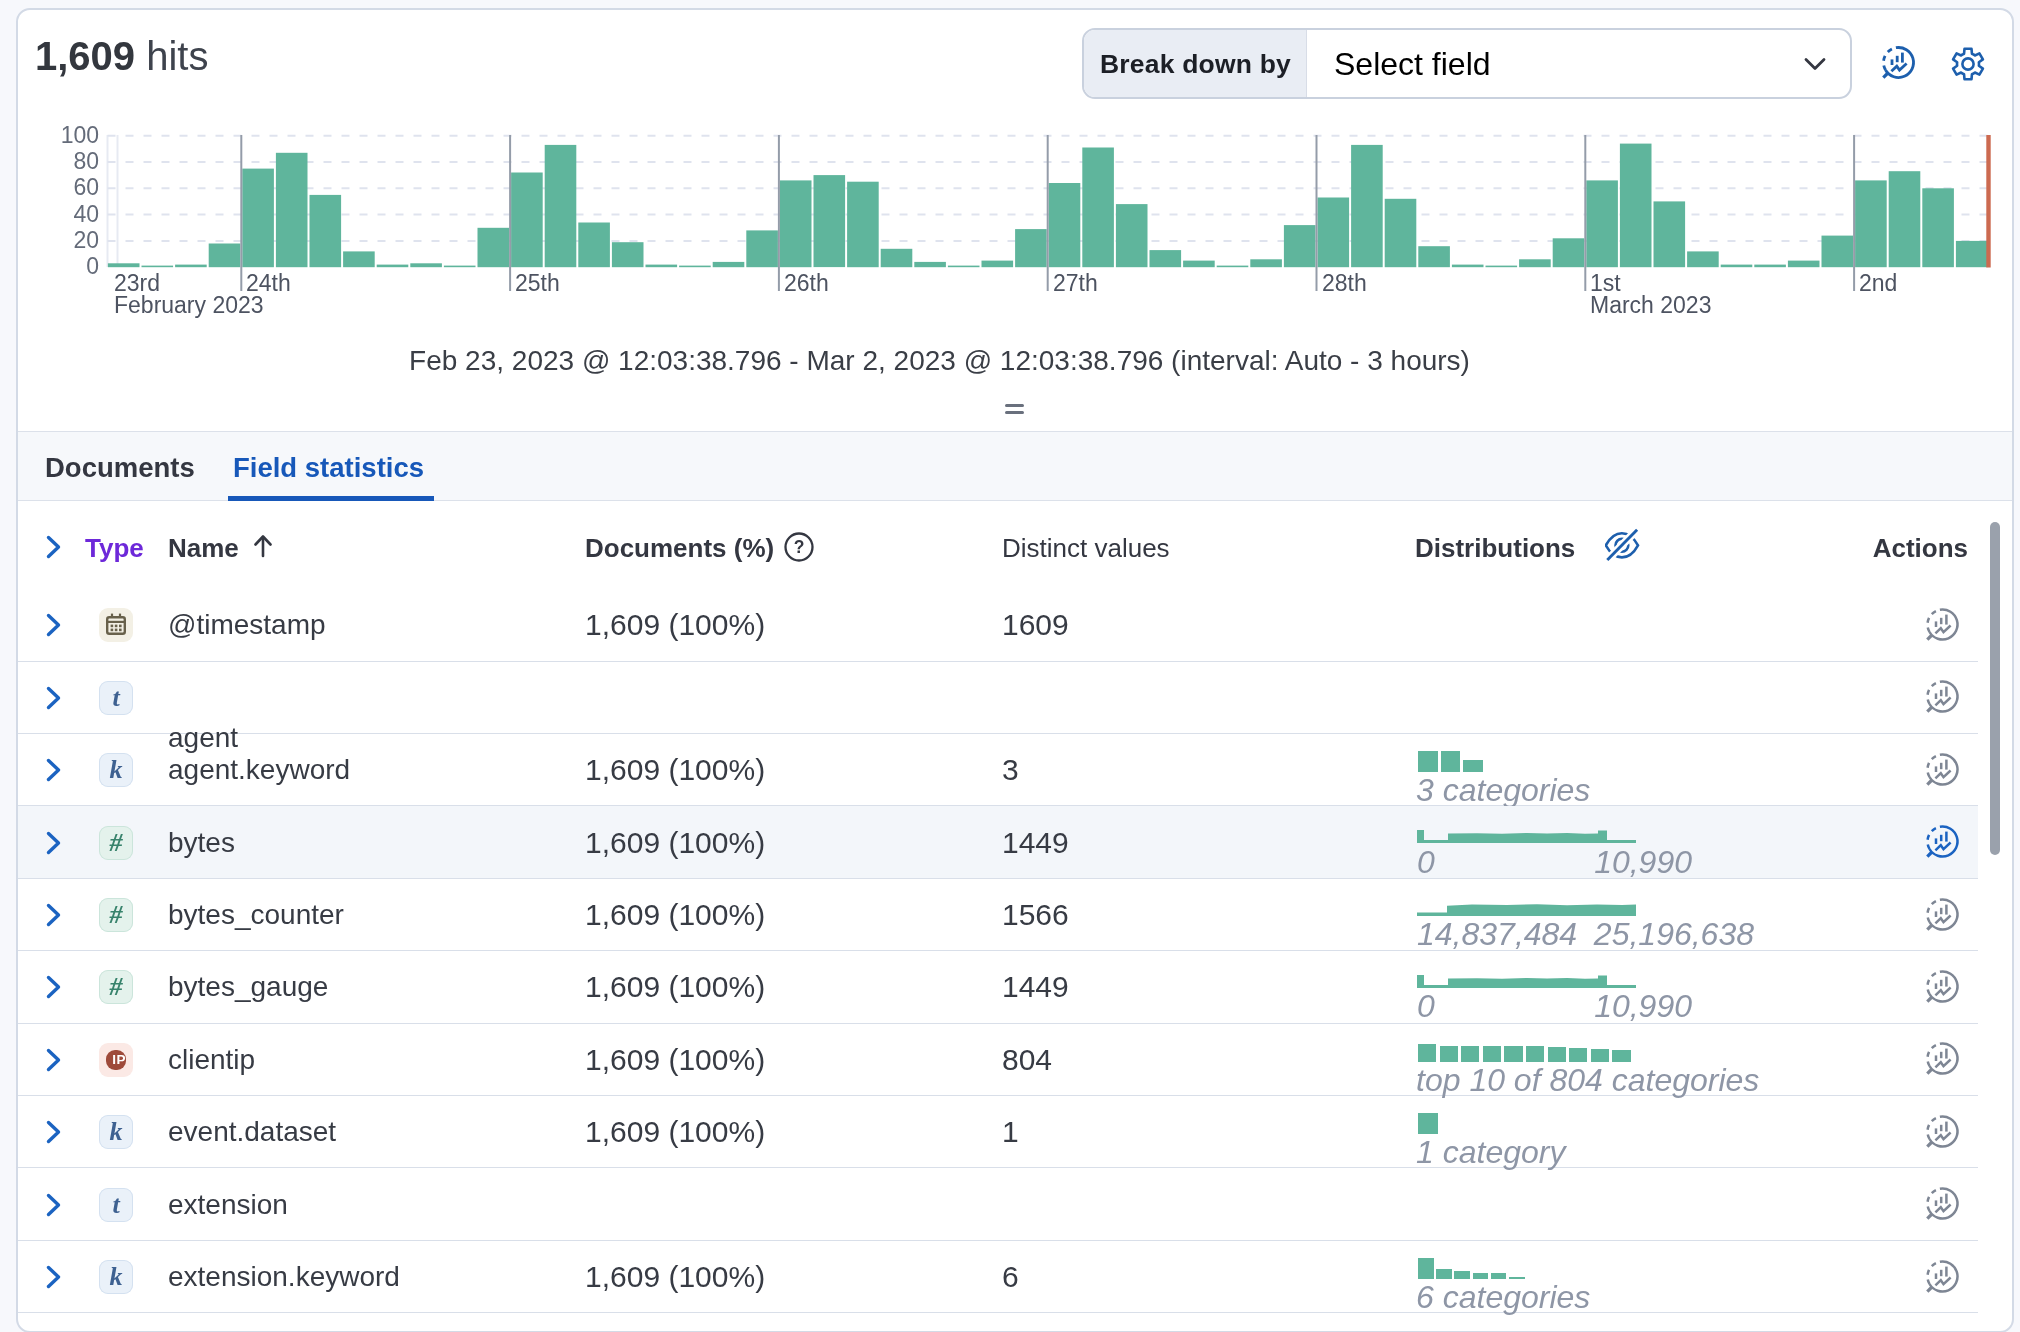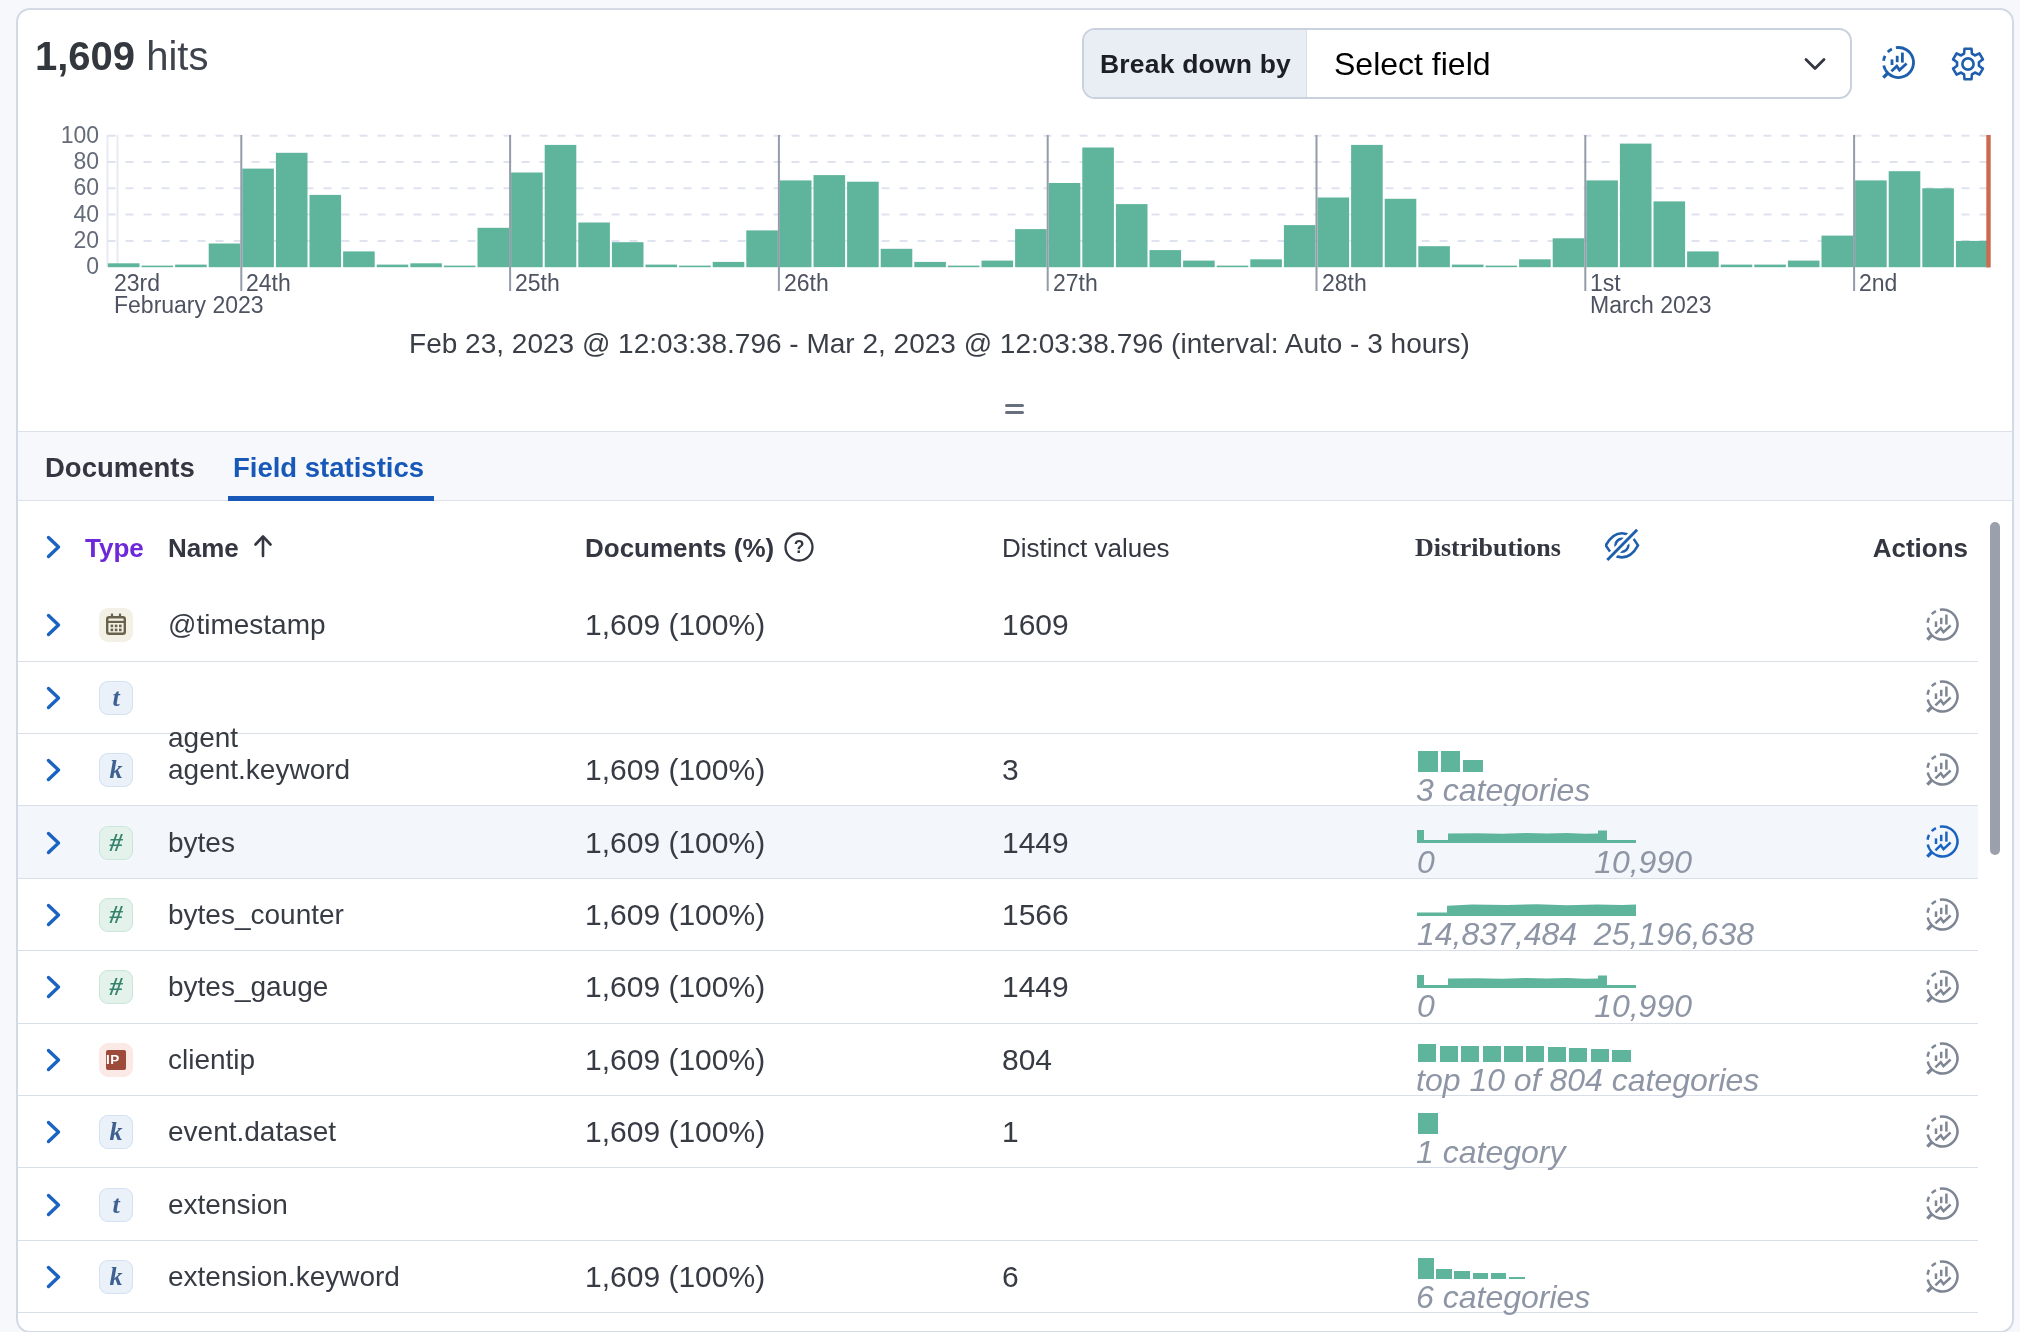--- a/index.html
+++ b/index.html
@@ -119,21 +119,21 @@
 <text x="515" y="291" font-size="23" fill="#4D5361">25th</text>
 <text x="784" y="291" font-size="23" fill="#4D5361">26th</text>
 <text x="1053" y="291" font-size="23" fill="#4D5361">27th</text>
 <text x="1322" y="291" font-size="23" fill="#4D5361">28th</text>
 <text x="1590" y="291" font-size="23" fill="#4D5361">1st</text>
 <text x="1859" y="291" font-size="23" fill="#4D5361">2nd</text>
 <text x="114" y="313" font-size="23" fill="#4D5361">February 2023</text>
 <text x="1590" y="313" font-size="23" fill="#4D5361">March 2023</text>
 </svg>
 
-<div style="position:absolute;left:0;top:328px;width:1879px;text-align:center;font-size:28px;color:#3A3E46;">Feb 23, 2023 @ 12:03:38.796 - Mar 2, 2023 @ 12:03:38.796 (interval: Auto - 3 hours)</div>
+<div style="position:absolute;left:0;top:345px;width:1879px;text-align:center;font-size:28px;color:#3A3E46;">Feb 23, 2023 @ 12:03:38.796 - Mar 2, 2023 @ 12:03:38.796 (interval: Auto - 3 hours)</div>
 
 <div style="position:absolute;left:1005px;top:404px;width:19px;height:3.2px;background:#69707D;border-radius:2px;"></div>
 <div style="position:absolute;left:1005px;top:410.5px;width:19px;height:3.2px;background:#69707D;border-radius:2px;"></div>
 
 <div style="position:absolute;left:18px;top:431px;width:1994px;height:70px;background:#F6F8FB;border-top:1.5px solid #DCE1EA;border-bottom:1.5px solid #DCE1EA;"></div>
 <div style="position:absolute;left:45px;top:452px;font-size:27.5px;font-weight:bold;color:#343741;">Documents</div>
 <div style="position:absolute;left:233px;top:452px;font-size:27.5px;font-weight:bold;color:#1758B9;">Field statistics</div>
 <div style="position:absolute;left:228px;top:496px;width:206px;height:5px;background:#1758B9;"></div>
 
 <svg width="34" height="34" viewBox="0 0 34 34" style="position:absolute;left:36px;top:530px">
@@ -146,21 +146,21 @@
 <path d="M15 25 V6.5"></path>
 <path d="M7.5 13.5 L15 5.5 L22.5 13.5"></path>
 </g>
   </svg>
 <div style="position:absolute;left:585px;top:533px;font-size:26px;font-weight:bold;color:#343741;">Documents (%)</div>
 <svg width="32" height="32" viewBox="0 0 32 32" style="position:absolute;left:783px;top:531px">
 <circle cx="16" cy="16" r="13.5" fill="none" stroke="#343741" stroke-width="2.3"></circle>
 <text x="16" y="22" text-anchor="middle" font-size="17.5" font-weight="bold" font-family="Liberation Sans, sans-serif" fill="#343741">?</text>
 </svg>
 <div style="position:absolute;left:1002px;top:533px;font-size:26px;font-weight:normal;color:#343741;">Distinct values</div>
-<div style="position:absolute;left:1415px;top:533px;font-size:26px;font-weight:bold;color:#343741;font-family:Liberation Serif, serif;">Distributions</div>
+<div style="position:absolute;left:1415px;top:533px;font-size:26px;font-weight:bold;color:#343741;">Distributions</div>
 <svg width="36" height="36" viewBox="0 0 36 36" style="position:absolute;left:1605px;top:527px">
 <g fill="none" stroke="#1D5FAD" stroke-width="2.6">
 <path d="M0.8 18.3 C5.2 10.3 10.4 6.2 16.9 6.2 C23.4 6.2 28.6 10.3 33.0 18.3 C28.6 26.3 23.4 30.4 16.9 30.4 C10.4 30.4 5.2 26.3 0.8 18.3 Z"></path>
 <circle cx="16.9" cy="18.3" r="6.4"></circle>
 </g>
 <path d="M1.6 33.8 L32.8 2.0" stroke="#ffffff" stroke-width="8" fill="none"></path>
 <path d="M2.3 33.1 L32.1 2.7" stroke="#1D5FAD" stroke-width="2.9" fill="none"></path>
 </svg>
 <div style="position:absolute;left:1770px;top:533px;width:198px;text-align:right;font-size:26px;font-weight:bold;color:#343741;">Actions</div>
 
@@ -309,21 +309,21 @@
 <path d="M22.4 7.6 V17.6"></path>
 <path d="M11.4 26.3 L16.8 21.2 L19.5 25.1 L26.6 18.5"></path>
 <path stroke-width="3.2" d="M7.9 28.0 L3.3 32.6"></path>
 </g>
   </svg>
 <div style="position:absolute;left:18px;top:1023.6px;width:1960px;height:72.4px;border-bottom:1.5px solid #D9DFE9;"></div>
 <svg width="34" height="34" viewBox="0 0 34 34" style="position:absolute;left:36px;top:1042.8000000000002px">
 <path d="M12.5 7.5 L22.5 17 L12.5 26.5" fill="none" stroke="#1B63C1" stroke-width="3.4" stroke-linecap="round" stroke-linejoin="round"></path>
 </svg>
 <div style="position:absolute;left:99px;top:1042.8000000000002px;width:34px;height:34px;border-radius:9px;background:#FBE9E5;"></div>
-<div style="position:absolute;left:106px;top:1049.8000000000002px;width:20px;height:20px;border-radius:2px;background:#9E4A3A;text-align:left;"><span style="font-size:13.5px;font-weight:bold;letter-spacing:0.5px;line-height:20px;color:#fff;">IP</span></div>
+<div style="position:absolute;left:106px;top:1049.8000000000002px;width:20px;height:20px;border-radius:9px;background:#9E4A3A;text-align:right;"><span style="font-size:13.5px;font-weight:bold;letter-spacing:0.5px;line-height:20px;color:#fff;">IP</span></div>
 <div class="cell" style="left:168px;top:1043.8px;">clientip</div>
 <div class="num" style="left:585px;top:1042.8px;">1,609 (100%)</div>
 <div class="num" style="left:1002px;top:1042.8px;">804</div>
 <div style="position:absolute;left:1418.0px;top:1043.8px;width:18.2px;height:18px;background:#5FB59C;"></div>
 <div style="position:absolute;left:1439.6px;top:1045.8px;width:18.2px;height:16px;background:#5FB59C;"></div>
 <div style="position:absolute;left:1461.2px;top:1045.8px;width:18.2px;height:16px;background:#5FB59C;"></div>
 <div style="position:absolute;left:1482.8px;top:1045.8px;width:18.2px;height:16px;background:#5FB59C;"></div>
 <div style="position:absolute;left:1504.4px;top:1045.8px;width:18.2px;height:16px;background:#5FB59C;"></div>
 <div style="position:absolute;left:1526.0px;top:1045.8px;width:18.2px;height:16px;background:#5FB59C;"></div>
 <div style="position:absolute;left:1547.6px;top:1046.8px;width:18.2px;height:15px;background:#5FB59C;"></div>

